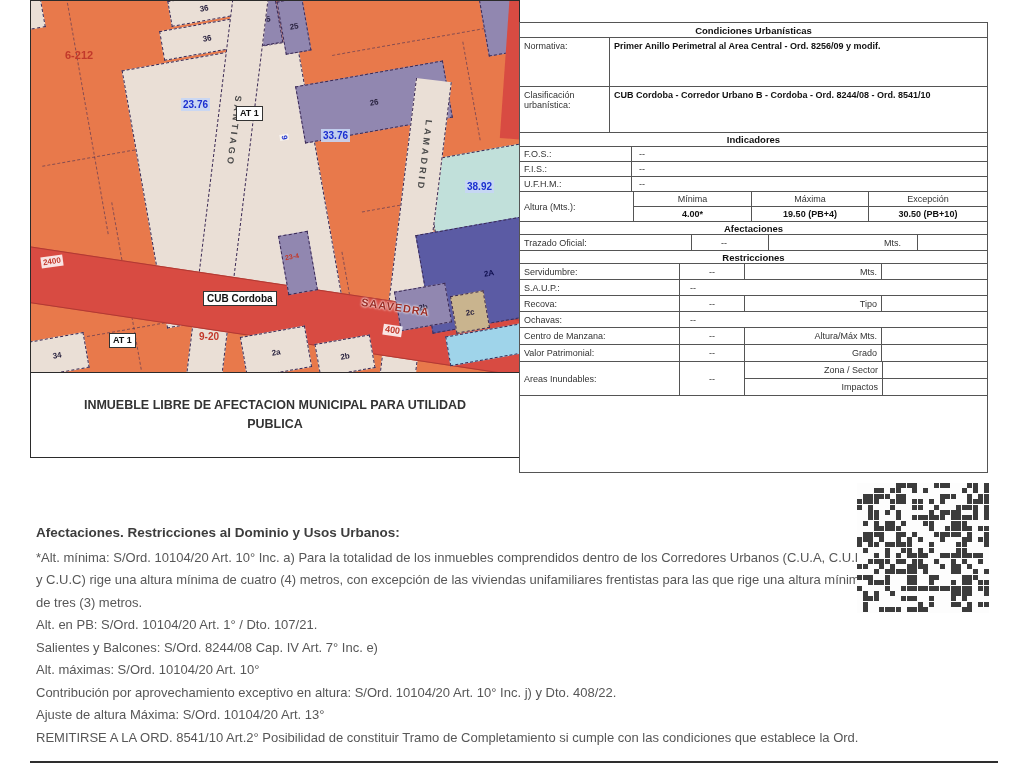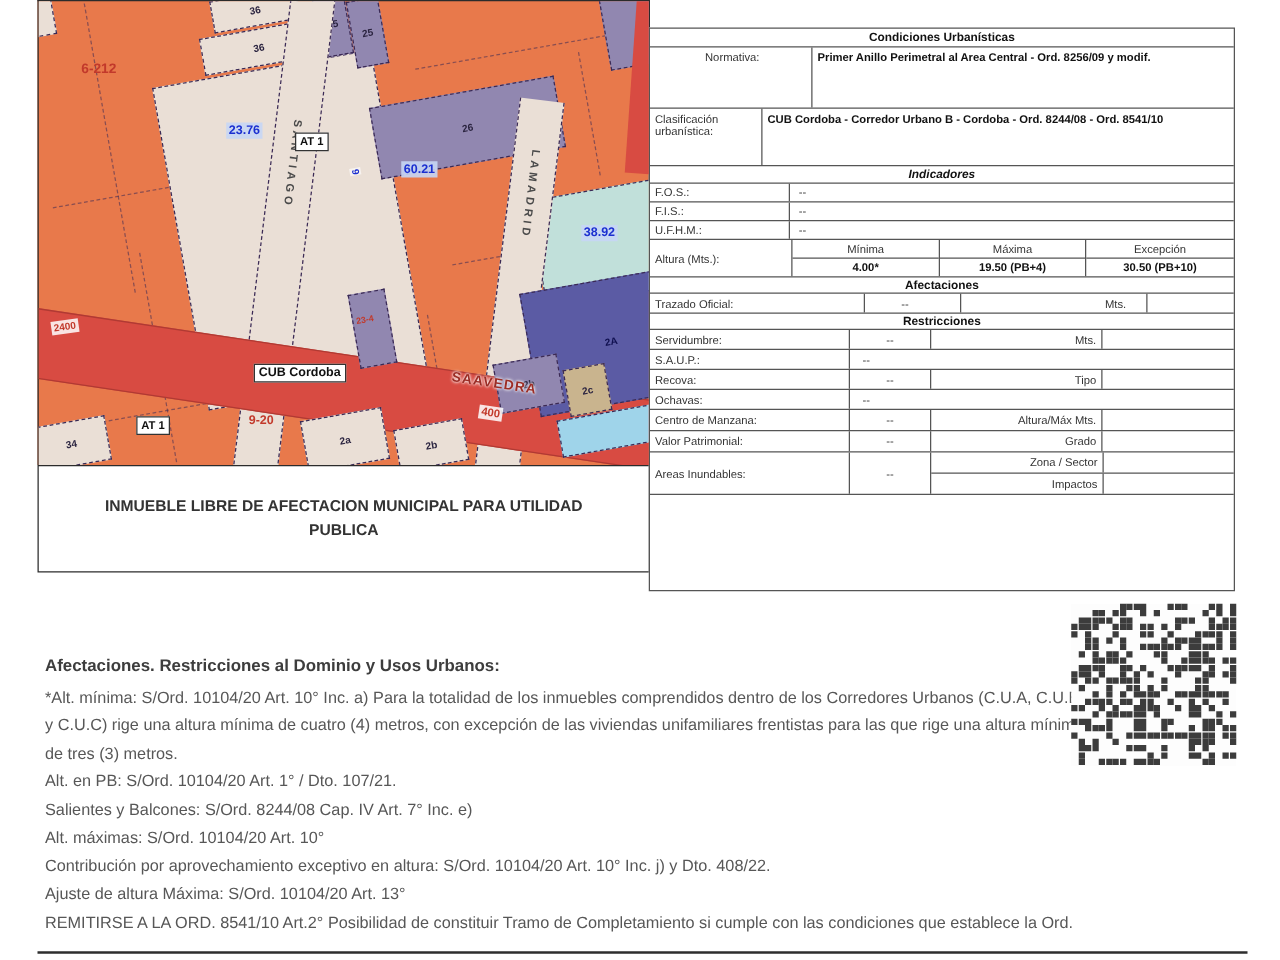--- a/index.html
+++ b/index.html
@@ -134,48 +134,48 @@
       <span class="stname" style="margin-top:40px;">LAMADRID</span>
     </div>
 
     <div class="band"></div>
     <div class="band2"></div>
 
     <div class="chip" style="left:172px;top:290px;font-size:10px;">CUB Cordoba</div>
     <div class="chip" style="left:205px;top:105px;">AT 1</div>
     <div class="chip" style="left:78px;top:332px;">AT 1</div>
     <div class="mchip" style="left:150px;top:97px;">23.76</div>
-    <div class="mchip" style="left:290px;top:128px;">60.21</div>
+    <div class="mchip" style="left:290px;top:128px;">33.76</div>
     <div class="mchip" style="left:434px;top:179px;">38.92</div>
     <div class="bid" style="left:34px;top:48px;font-size:11px;text-align:center;">6-212</div>
     <div class="bid" style="left:168px;top:330px;">9-20</div>
     <div class="bid" style="left:254px;top:252px;font-size:7px;transform:rotate(-10deg);">23-4</div>
     <div class="numchip" style="left:10px;top:255px;transform:rotate(-8deg);font-size:8px;">2400</div>
     <div class="stname3" style="left:330px;top:300px;">SAAVEDRA</div>
     <div class="numchip" style="left:352px;top:324px;transform:rotate(8.5deg);">400</div>
     <div class="marker" style="left:250px;top:132px;">9</div>
   </div>
 
   <div class="caption">
     <span>INMUEBLE LIBRE DE AFECTACION MUNICIPAL PARA UTILIDAD PUBLICA</span>
   </div>
 
   <div class="utable">
     <div class="trow sechead" style="height:14px;">
       <span>Condiciones Urbanísticas</span>
     </div>
-    <div class="trow" style="height:49px;padding-left:40px;">
+    <div class="trow" style="height:49px;">
       <div class="cell topal lab" style="width:89px;">Normativa:</div>
       <div class="cell topal val bl" style="flex:1;">Primer Anillo Perimetral al Area Central - Ord. 8256/09 y modif.</div>
     </div>
     <div class="trow" style="height:46px;">
       <div class="cell topal lab" style="width:89px;">Clasificación urbanística:</div>
       <div class="cell topal val bl" style="flex:1;">CUB Cordoba - Corredor Urbano B - Cordoba - Ord. 8244/08 - Ord. 8541/10</div>
     </div>
-    <div class="trow sechead" style="height:14px;font-style:italic;">
+    <div class="trow sechead" style="height:14px;">
       <span>Indicadores</span>
     </div>
     <div class="trow" style="height:15px;">
       <div class="cell lab" style="width:111px;">F.O.S.:</div>
       <div class="cell bl" style="flex:1;padding-left:7px;">--</div>
     </div>
     <div class="trow" style="height:15px;">
       <div class="cell lab" style="width:111px;">F.I.S.:</div>
       <div class="cell bl" style="flex:1;padding-left:7px;">--</div>
     </div>

